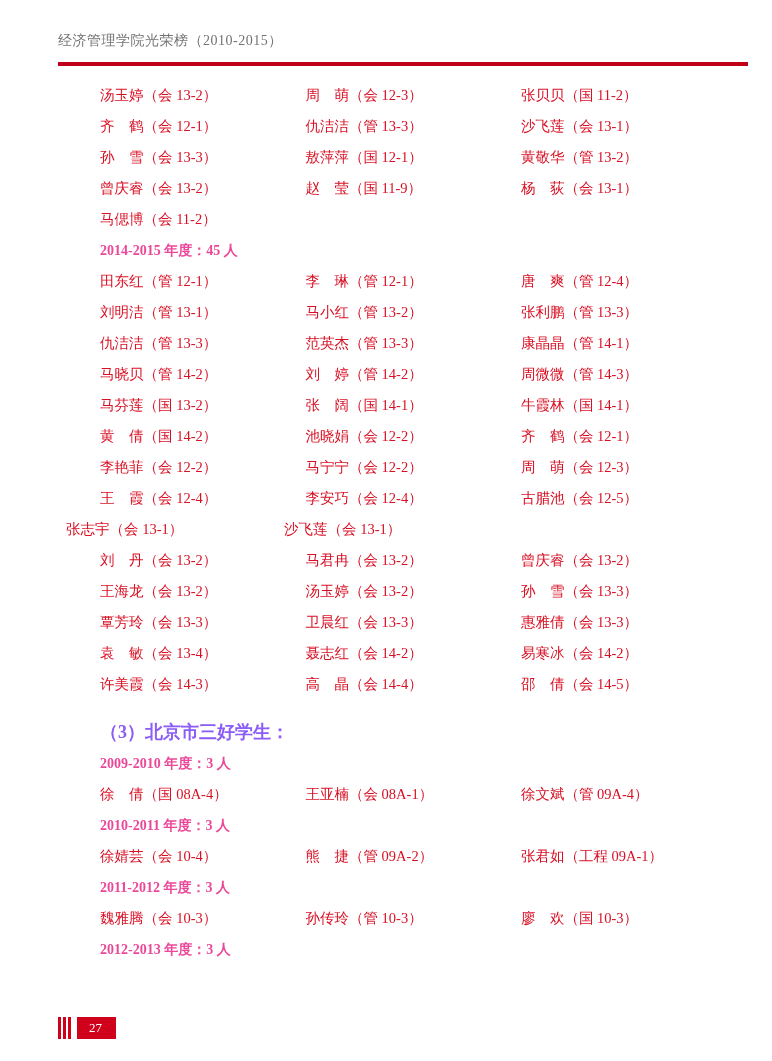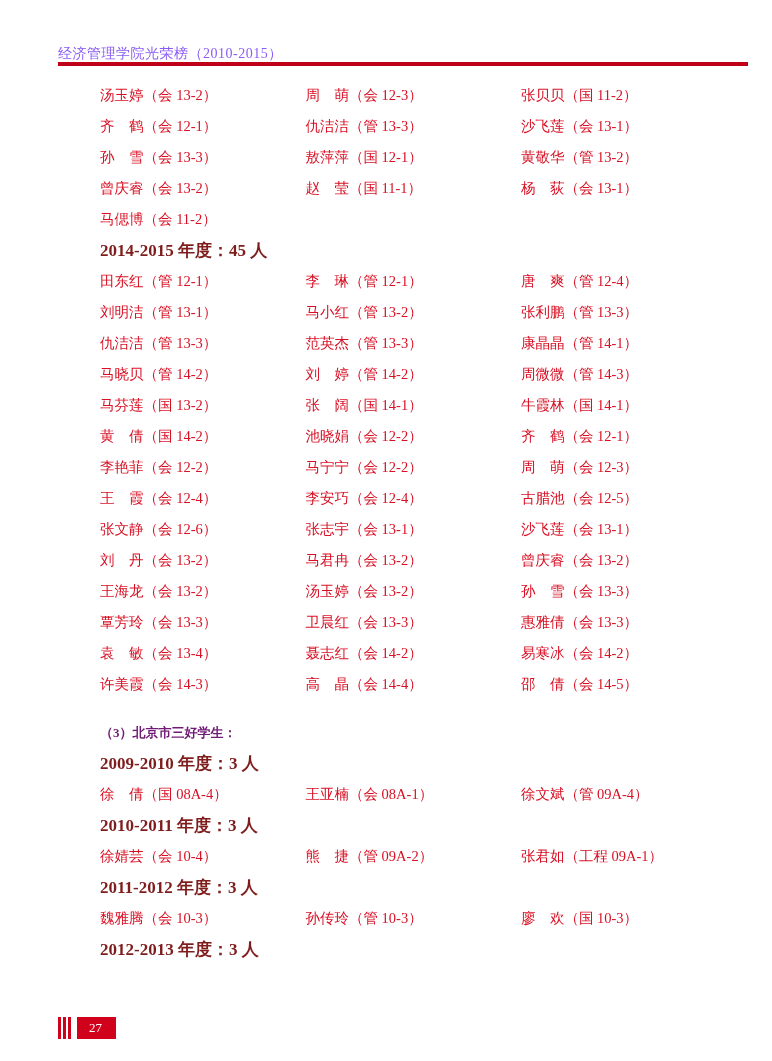--- a/index.html
+++ b/index.html
@@ -20,24 +20,23 @@
     width: 772px;
     height: 1061px;
     box-sizing: border-box;
   }
   
   .header {
     position: absolute;
     top: 32px;
     left: 58px;
     font-size: 14px;
-    color: #8b5cf6;
+    color: #737373;
     letter-spacing: 0.5px;
     font-family: "Liberation Serif", "DejaVu Serif", serif;
-    margin-top: 13px;
   }
   .header-rule {
     position: absolute;
     top: 62px;
     left: 58px;
     width: 690px;
     height: 4px;
     background: #c00018;
   }
   
@@ -56,32 +55,32 @@
     font-size: 14.5px;
     color: #d81024;
     white-space: nowrap;
     font-family: "Liberation Serif", "DejaVu Serif", serif;
   }
   .col1 { width: 200px; padding-left: 42px; }
   .col2 { width: 200px; padding-left: 8px; }
   .col3 { width: 230px; padding-left: 18px; }
 
   .section-title {
-    font-size: 13px;
+    font-size: 18px;
     font-weight: bold;
-    color: #701a75;
+    color: #8b5cf6;
     padding-left: 42px;
     height: 31px;
     line-height: 31px;
     font-family: "Liberation Serif", "DejaVu Serif", serif;
   }
   .heading-line {
-    font-size: 17px;
+    font-size: 14px;
     font-weight: bold;
-    color: #7f1d1d;
+    color: #ec4899;
     padding-left: 42px;
     height: 31px;
     line-height: 31px;
   }
   .spacer { height: 17px; }
 
   
   .footer {
     position: absolute;
     left: 58px;
@@ -134,21 +133,21 @@
         <div class="cell col2">仇洁洁（管 13-3）</div>
         <div class="cell col3">沙飞莲（会 13-1）</div>
       </div>
       <div class="row">
         <div class="cell col1">孙　雪（会 13-3）</div>
         <div class="cell col2">敖萍萍（国 12-1）</div>
         <div class="cell col3">黄敬华（管 13-2）</div>
       </div>
       <div class="row">
         <div class="cell col1">曾庆睿（会 13-2）</div>
-        <div class="cell col2">赵　莹（国 11-1）</div>
+        <div class="cell col2">赵　莹（国 11-9）</div>
         <div class="cell col3">杨　荻（会 13-1）</div>
       </div>
       <div class="row">
         <div class="cell col1">马偲博（会 11-2）</div>
         <div class="cell col2"></div>
         <div class="cell col3"></div>
       </div>
     </div>
 
     <div class="heading-line">2014-2015 年度：45 人</div>
@@ -188,21 +187,20 @@
         <div class="cell col1">李艳菲（会 12-2）</div>
         <div class="cell col2">马宁宁（会 12-2）</div>
         <div class="cell col3">周　萌（会 12-3）</div>
       </div>
       <div class="row">
         <div class="cell col1">王　霞（会 12-4）</div>
         <div class="cell col2">李安巧（会 12-4）</div>
         <div class="cell col3">古腊池（会 12-5）</div>
       </div>
       <div class="row">
-        <div class="cell col1">张文静（会 12-6）</div>
         <div class="cell col2">张志宇（会 13-1）</div>
         <div class="cell col3">沙飞莲（会 13-1）</div>
       </div>
       <div class="row">
         <div class="cell col1">刘　丹（会 13-2）</div>
         <div class="cell col2">马君冉（会 13-2）</div>
         <div class="cell col3">曾庆睿（会 13-2）</div>
       </div>
       <div class="row">
         <div class="cell col1">王海龙（会 13-2）</div>

